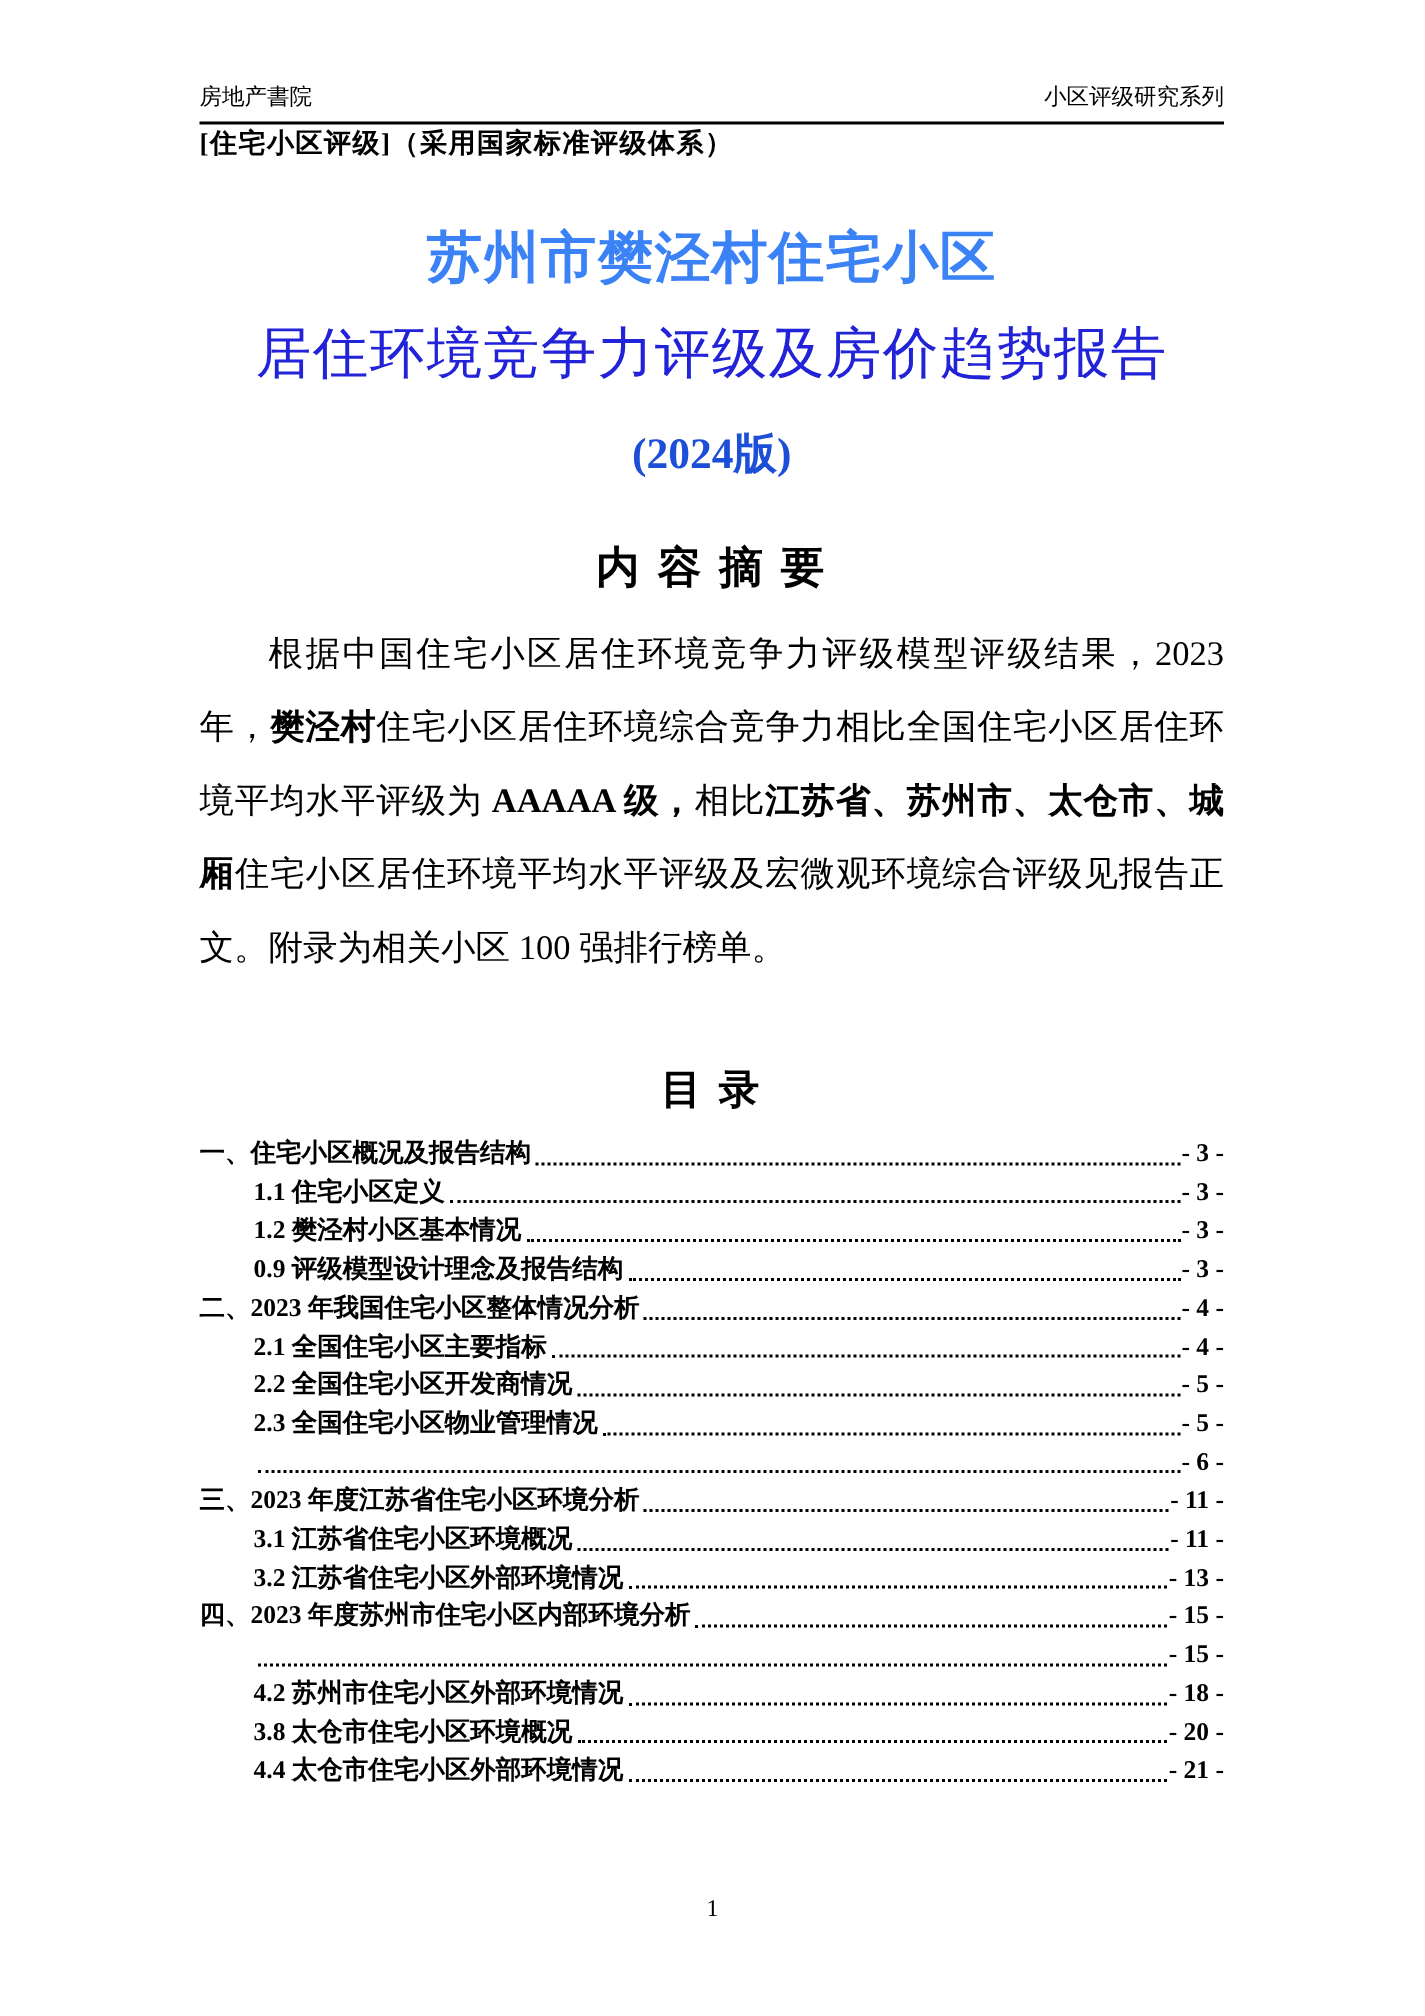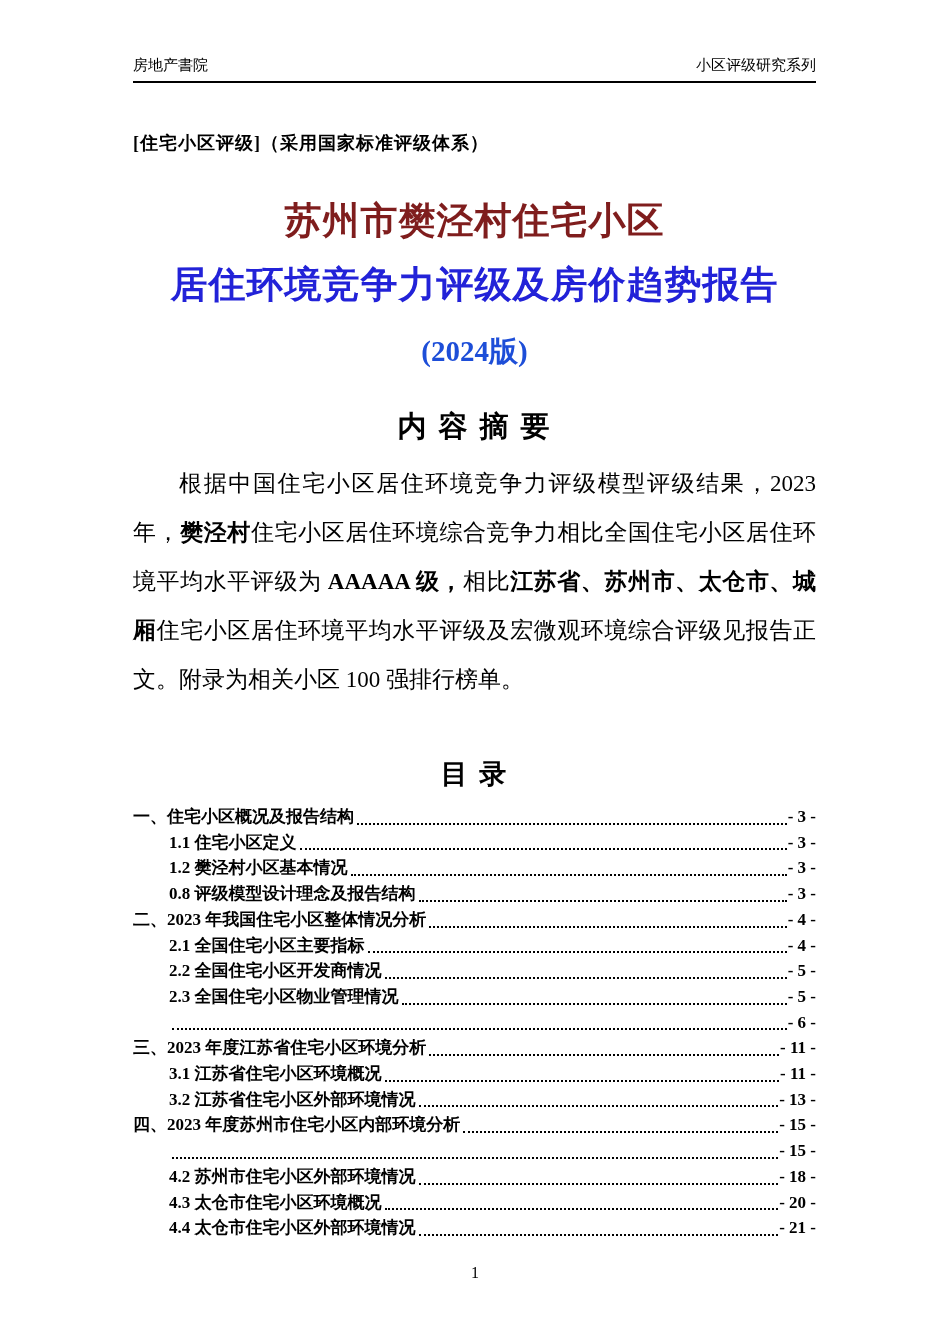--- a/index.html
+++ b/index.html
@@ -28,30 +28,29 @@
     line-height: 20px;
   }
   .doc-header-rule {
     border: none;
     border-top: 2.5px solid #000000;
     margin-top: 6px;
   }
 
   
   .bracket-subtitle {
-    margin-top: 48px;
     font-size: 18px;
     font-weight: bold;
     letter-spacing: 1px;
   }
 
   
   .title-block { text-align: center; }
   .title-line-1 { margin-top: 44px; font-size: 37px; font-weight: bold; line-height: 44px; letter-spacing: 1px; }
-  .title-line-2 { margin-top: 20px; font-size: 37px; font-weight: bold; line-height: 44px; letter-spacing: 1px; }
+  .title-line-2 { margin-top: 20px; font-size: 37px; font-weight: normal; line-height: 44px; letter-spacing: 1px; }
   .title-line-3 { margin-top: 26px; font-size: 29px; font-weight: bold; line-height: 36px; }
 
   
   .summary-heading {
     margin-top: 38px;
     text-align: center;
     font-family: "Liberation Sans", "DejaVu Sans", sans-serif;
     font-size: 29px;
     font-weight: bold;
     letter-spacing: 2px;
@@ -116,21 +115,21 @@
 
     <div class="doc-header">
       <span>房地产書院</span>
       <span>小区评级研究系列</span>
     </div>
     <hr class="doc-header-rule">
 
     <div class="bracket-subtitle">[住宅小区评级]（采用国家标准评级体系）</div>
 
     <div class="title-block">
-      <div class="title-line-1 title-line" style="color: #7f1d1d;">苏州市樊泾村住宅小区</div>
+      <div class="title-line-1 title-line" style="color: #3b82f6;">苏州市樊泾村住宅小区</div>
       <div class="title-line-2 title-line" style="color: rgb(34, 34, 216);">居住环境竞争力评级及房价趋势报告</div>
       <div class="title-line-3 title-line" style="color: #1d4ed8;">(2024版)</div>
     </div>
 
     <div class="summary-heading">内 容 摘 要</div>
     <div class="summary-paragraph"><span class="seg-normal">根据中国住宅小区居住环境竞争力评级模型评级结果，2023 年，</span><span class="seg-bold">樊泾村</span><span class="seg-normal">住宅小区居住环境综合竞争力相比全国住宅小区居住环境平均水平评级为 </span><span class="seg-bold">AAAAA 级，</span><span class="seg-normal">相比</span><span class="seg-bold">江苏省、苏州市、太仓市、城厢</span><span class="seg-normal">住宅小区居住环境平均水平评级及宏微观环境综合评级见报告正文。附录为相关小区 100 强排行榜单。</span></div>
 
     <div class="toc-heading">目 录</div>
     <div class="toc-list">
         <div class="toc-entry level-1">
@@ -142,21 +141,21 @@
           <span class="toc-label">1.1 住宅小区定义</span>
           <span class="toc-leader"></span>
           <span class="toc-page">- 3 -</span>
         </div>
         <div class="toc-entry level-2">
           <span class="toc-label">1.2 樊泾村小区基本情况</span>
           <span class="toc-leader"></span>
           <span class="toc-page">- 3 -</span>
         </div>
         <div class="toc-entry level-2">
-          <span class="toc-label">0.8 评级模型设计理念及报告结构</span>
+          <span class="toc-label">0.9 评级模型设计理念及报告结构</span>
           <span class="toc-leader"></span>
           <span class="toc-page">- 3 -</span>
         </div>
         <div class="toc-entry level-1">
           <span class="toc-label">二、2023 年我国住宅小区整体情况分析</span>
           <span class="toc-leader"></span>
           <span class="toc-page">- 4 -</span>
         </div>
         <div class="toc-entry level-2">
           <span class="toc-label">2.1 全国住宅小区主要指标</span>
@@ -200,21 +199,21 @@
         <div class="toc-entry level-2">
           <span class="toc-leader"></span>
           <span class="toc-page">- 15 -</span>
         </div>
         <div class="toc-entry level-2">
           <span class="toc-label">4.2 苏州市住宅小区外部环境情况</span>
           <span class="toc-leader"></span>
           <span class="toc-page">- 18 -</span>
         </div>
         <div class="toc-entry level-2">
-          <span class="toc-label">4.3 太仓市住宅小区环境概况</span>
+          <span class="toc-label">3.8 太仓市住宅小区环境概况</span>
           <span class="toc-leader"></span>
           <span class="toc-page">- 20 -</span>
         </div>
         <div class="toc-entry level-2">
           <span class="toc-label">4.4 太仓市住宅小区外部环境情况</span>
           <span class="toc-leader"></span>
           <span class="toc-page">- 21 -</span>
         </div>
       </div>
 

